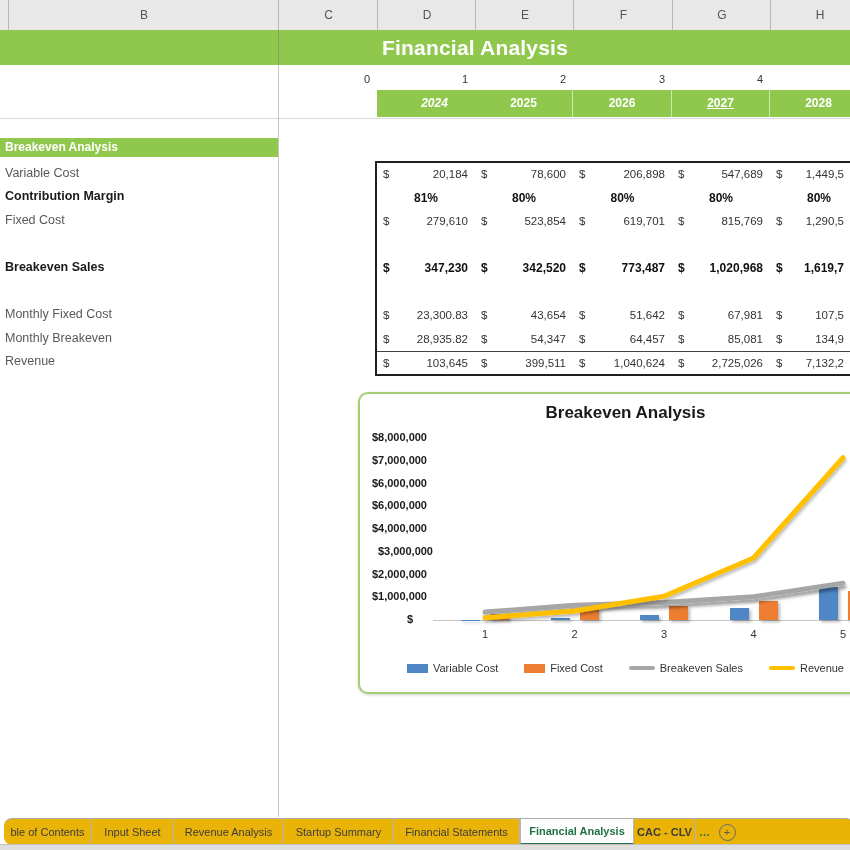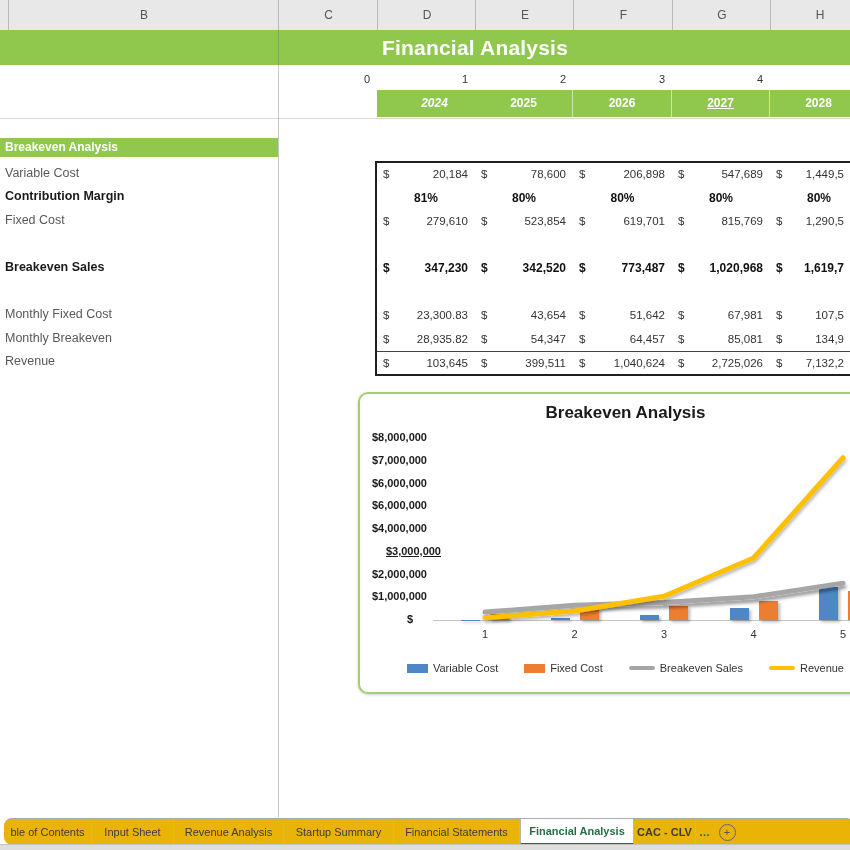--- a/index.html
+++ b/index.html
@@ -276,21 +276,21 @@
     </div>
 
   <div id="chartcard">
     <div id="charttitle">Breakeven Analysis</div>
     <div id="ylabels">
         <div class="ylab" style="left: 5px; top: 37px;">$8,000,000</div>
         <div class="ylab" style="left: 5px; top: 59.75px;">$7,000,000</div>
         <div class="ylab" style="left: 5px; top: 82.5px;">$6,000,000</div>
         <div class="ylab" style="left: 5px; top: 105.25px;">$6,000,000</div>
         <div class="ylab" style="left: 5px; top: 128px;">$4,000,000</div>
-        <div class="ylab" style="left: 19px; top: 150.75px; text-decoration: underline;">$3,000,000</div>
+        <div class="ylab" style="left: 11px; top: 150.75px;">$3,000,000</div>
         <div class="ylab" style="left: 5px; top: 173.5px;">$2,000,000</div>
         <div class="ylab" style="left: 5px; top: 196.25px;">$1,000,000</div>
         <div class="ylab zero" style="left: 5px; top: 219px;">$</div>
       </div>
     <div id="xaxis"></div>
     <div id="plotbars">
         <div class="bar" style="left: 101px; width: 19px; top: 225.541px; height: 0.459186px; background: rgb(78, 134, 198);"></div>
         <div class="bar" style="left: 190.5px; width: 19px; top: 224.212px; height: 1.78815px; background: rgb(78, 134, 198);"></div>
         <div class="bar" style="left: 280px; width: 19px; top: 221.293px; height: 4.70693px; background: rgb(78, 134, 198);"></div>
         <div class="bar" style="left: 369.5px; width: 19px; top: 213.54px; height: 12.4599px; background: rgb(78, 134, 198);"></div>

